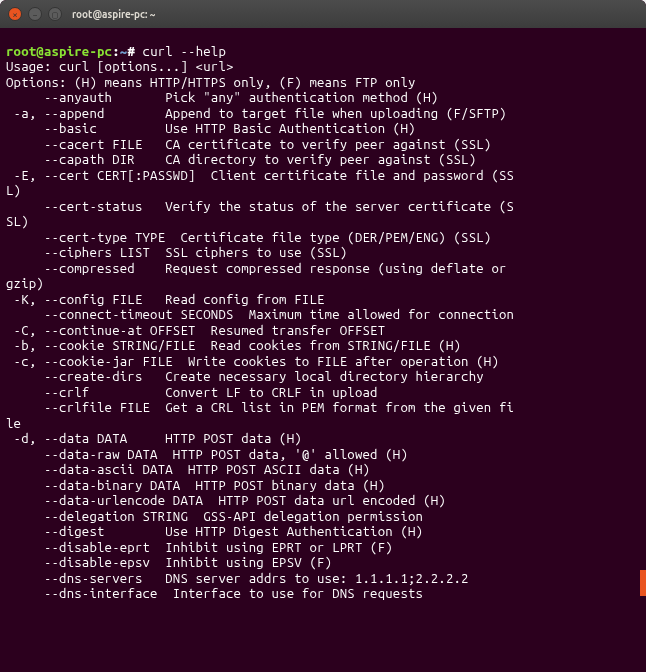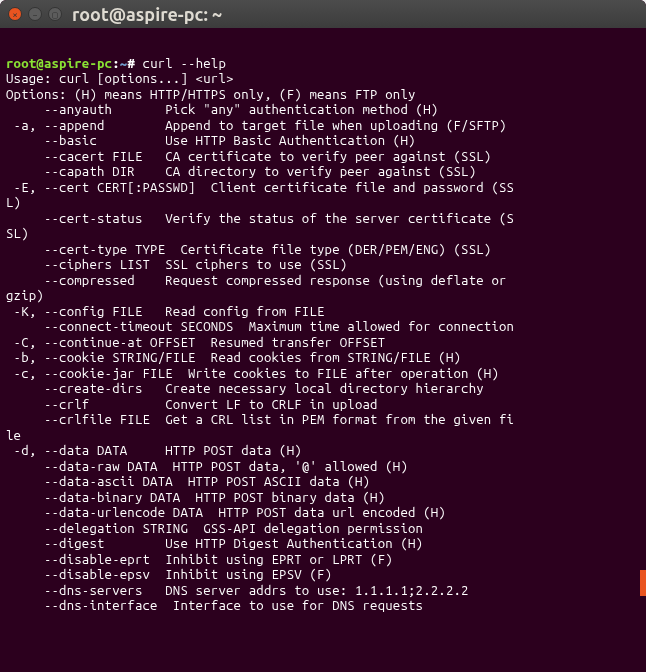--- a/index.html
+++ b/index.html
@@ -39,26 +39,26 @@
       justify-content: center;
       font-size: 10px;
       color: #333;
       background: #5c5c5c;
       border: 1px solid #333;
     }
     .wbtn.close { background: #e95420; }
     .title {
       margin-left: 10px;
       color: #dfdbd2;
-      font-size: 18px;
+      font-size: 10px;
       font-family: "Ubuntu", sans-serif;
       font-weight: bold;
     }
     .terminal {
-      padding: 12px 6px;
+      padding: 0 6px;
       font-size: 13.2px;
       line-height: 15.5px;
       color: #ffffff;
       white-space: pre;
       letter-spacing: 0.2px;
     }
     .prompt-user { color: #8ae234; font-weight: bold; }
     .prompt-path { color: #729fcf; font-weight: bold; }
     .prompt-sym { color: #ffffff; font-weight: bold;}
     .cmd { color: #ffffff; }

